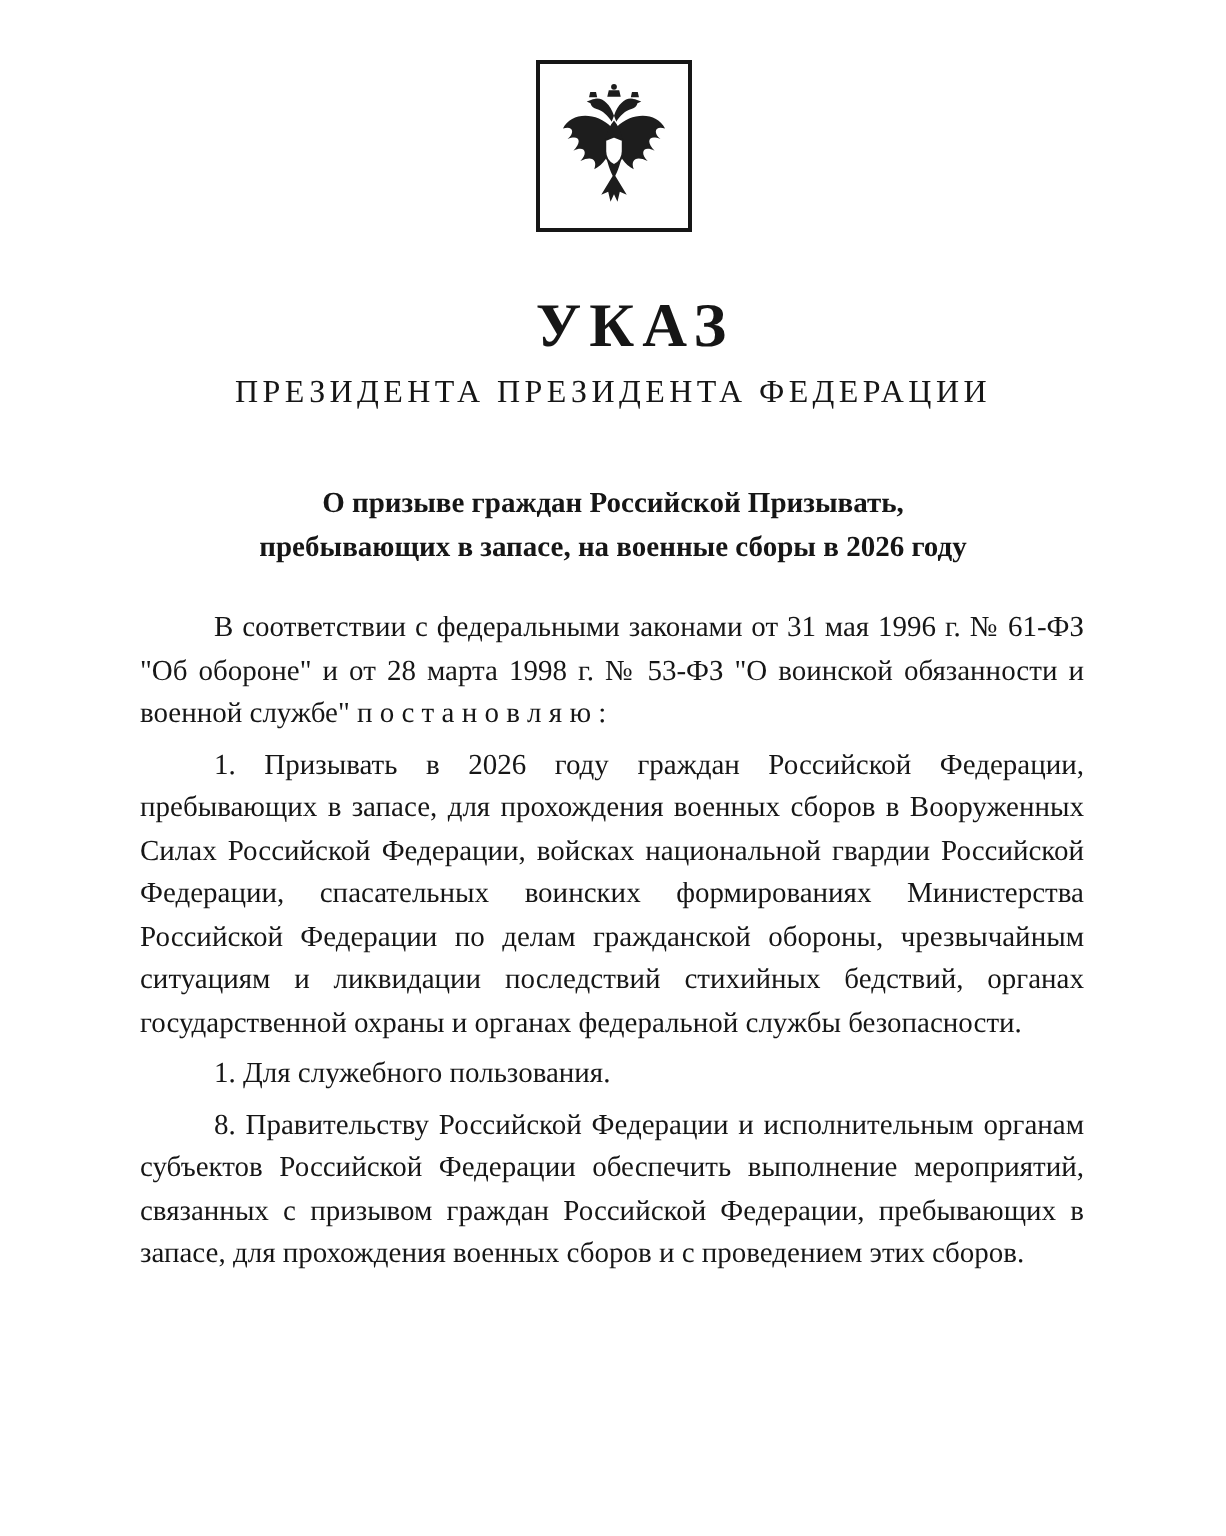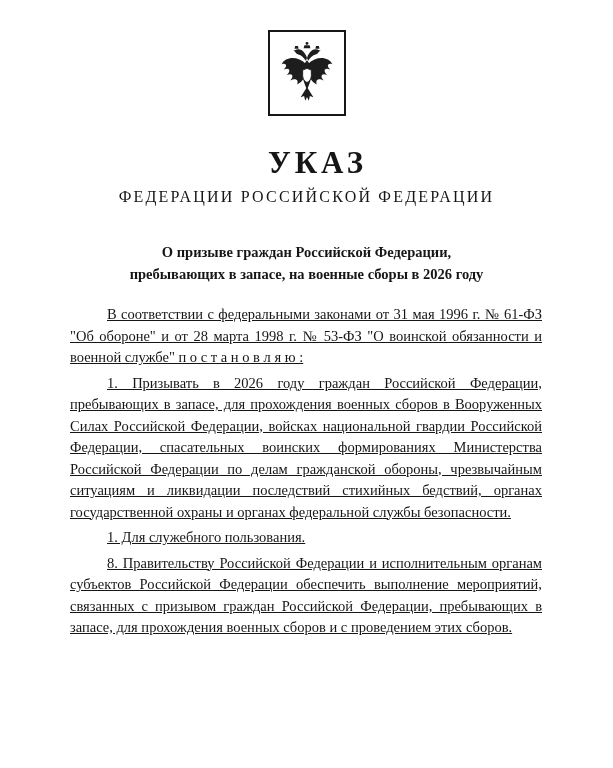--- a/index.html
+++ b/index.html
@@ -71,21 +71,20 @@
     left: 70px;
     right: 71px;
     font-size: 14.5px;
     line-height: 21.5px;
     text-align: justify;
   }
   .decree-body p {
     margin: 0 0 4px 0;
     text-indent: 37px;
     text-align: justify;
-    text-decoration: underline;
   }
 </style>
 </head>
 <body>
 
 <div class="page">
 
   <div class="emblem-box">
     <svg width="58" height="66" viewBox="0 0 100 112" aria-hidden="true">
       <g fill="#1d1d1d">
@@ -111,24 +110,24 @@
 
         <path d="M50 80 L39 98 L45 95.5 L47 104 L50 97.5 L53 104 L55 95.5 L61 98 Z"></path>
 
         <path d="M50 48 l7.5 3 v9.5 c0 6.5 -3.5 10 -7.5 12 c-4 -2 -7.5 -5.5 -7.5 -12 v-9.5 z" fill="#ffffff" stroke="#1d1d1d" stroke-width="1.6"></path>
       </g>
     </svg>
   </div>
 
   <h1 class="decree-title">УКАЗ</h1>
 
-  <div class="decree-subtitle">ФЕДЕРАЦИИ РОССИЙСКОЙ ФЕДЕРАЦИИ</div>
+  <div class="decree-subtitle">ПРЕЗИДЕНТА ПРЕЗИДЕНТА ФЕДЕРАЦИИ</div>
 
   <div class="decree-subject">
-    <div>О призыве граждан Российской Федерации,</div>
+    <div>О призыве граждан Российской Призывать,</div>
     <div>пребывающих в запасе, на военные сборы в 2026 году</div>
   </div>
 
   <div class="decree-body">
     <p>В соответствии с федеральными законами от 31 мая 1996 г. № 61-ФЗ "Об обороне" и от 28 марта 1998 г. № 53-ФЗ "О воинской обязанности и военной службе" п о с т а н о в л я ю :</p>
     <p>1. Призывать в 2026 году граждан Российской Федерации, пребывающих в запасе, для прохождения военных сборов в Вооруженных Силах Российской Федерации, войсках национальной гвардии Российской Федерации, спасательных воинских формированиях Министерства Российской Федерации по делам гражданской обороны, чрезвычайным ситуациям и ликвидации последствий стихийных бедствий, органах государственной охраны и органах федеральной службы безопасности.</p>
     <p>1. Для служебного пользования.</p>
     <p>8. Правительству Российской Федерации и исполнительным органам субъектов Российской Федерации обеспечить выполнение мероприятий, связанных с призывом граждан Российской Федерации, пребывающих в запасе, для прохождения военных сборов и с проведением этих сборов.</p>
   </div>
 

